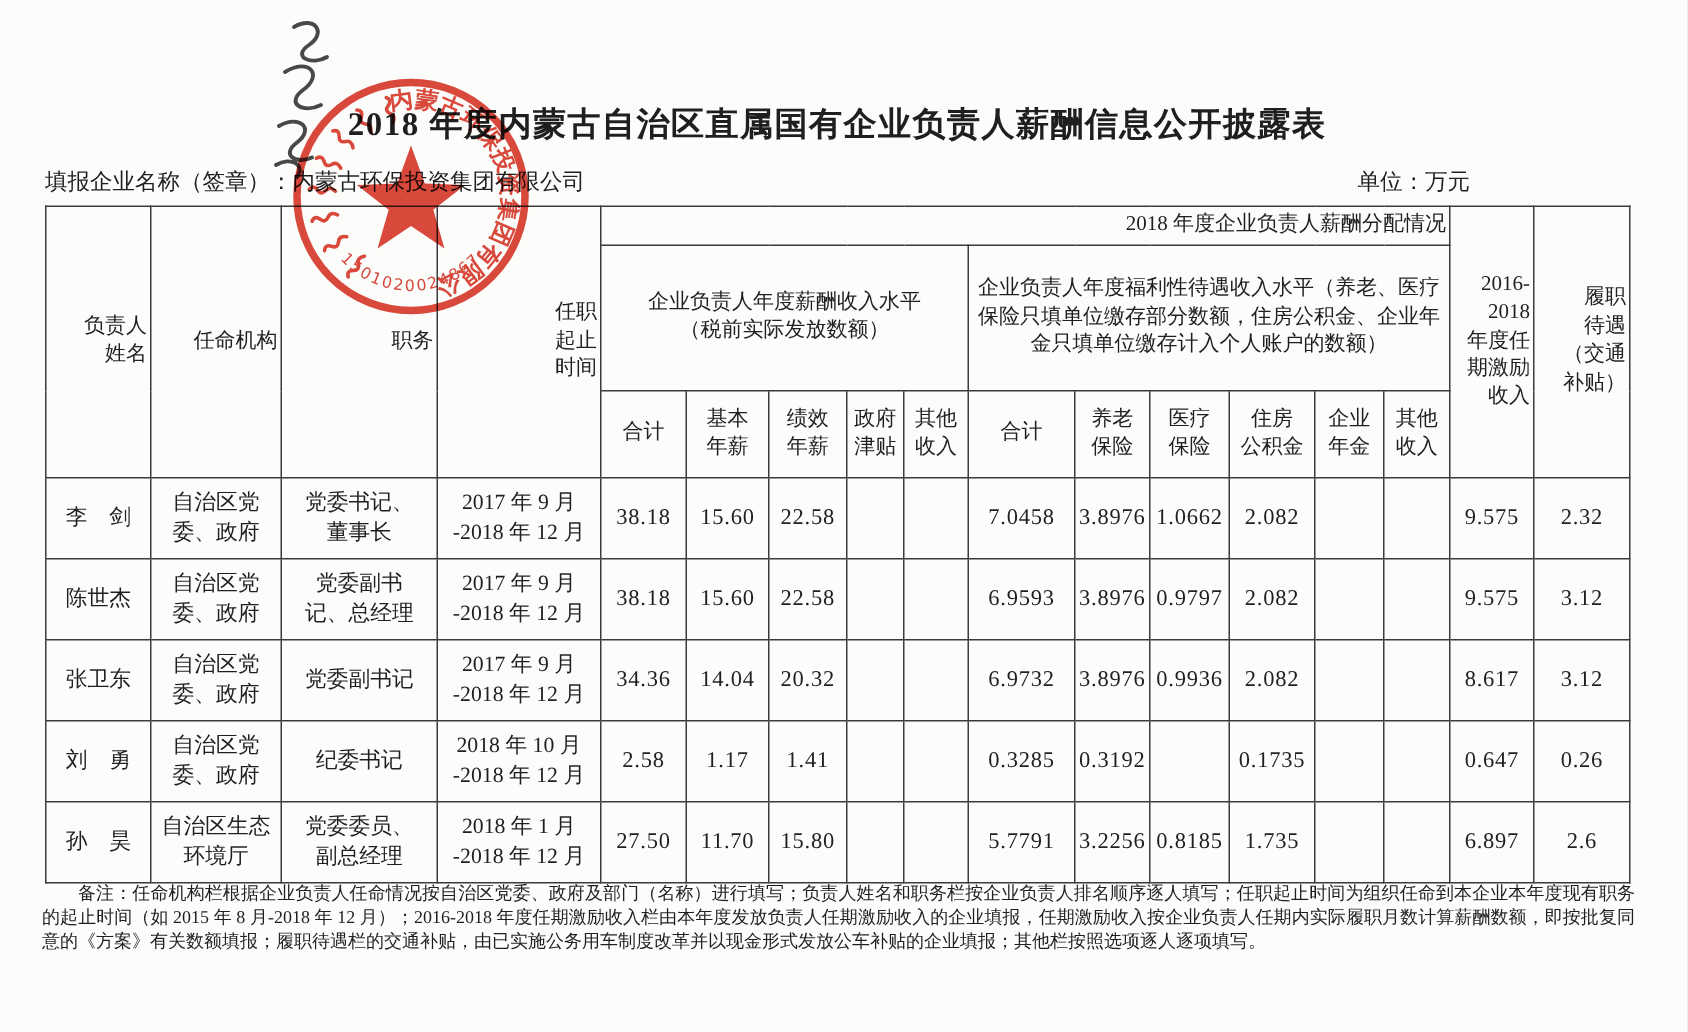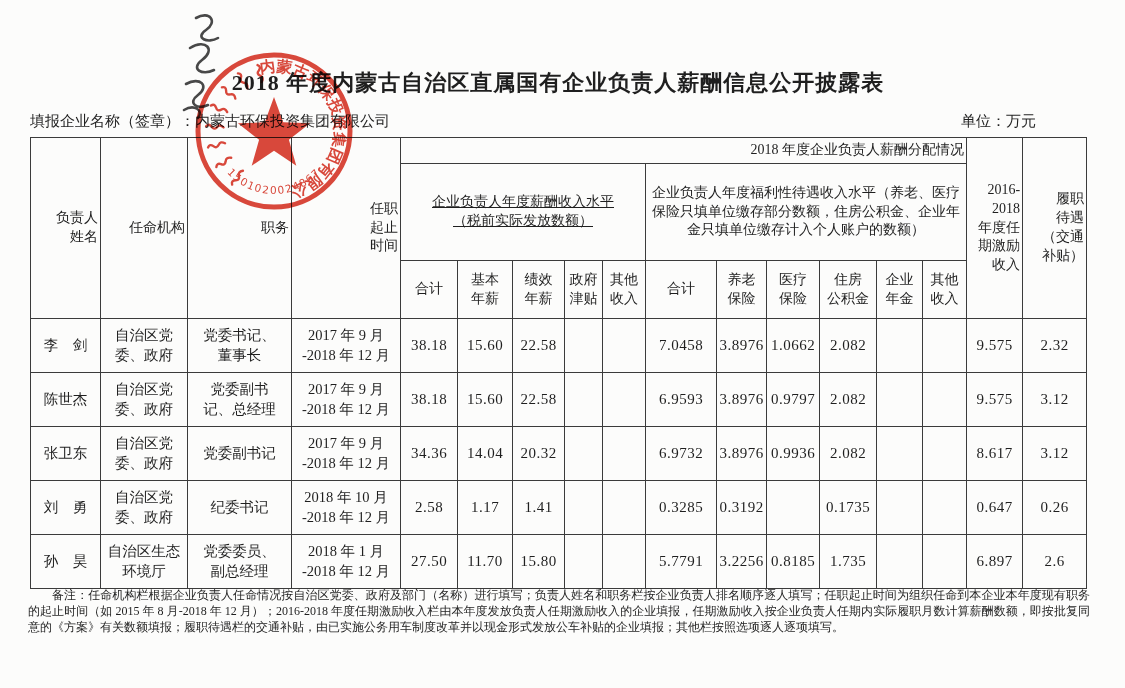--- a/index.html
+++ b/index.html
@@ -10,35 +10,35 @@
   }
   .title{
     position:absolute; top:68px; left:30px; width:1056px;
     text-align:center; font-size:22px; font-weight:bold; letter-spacing:1px;
     margin:0;
   }
   .meta{
     position:absolute; top:112px; left:30px; width:1056px;
     font-size:15px; display:flex; justify-content:space-between; align-items:baseline;
   }
-  .meta .unit{ margin-right:50px; }
+  .meta .unit{ margin-right:106px; }
   table.disclosure{
     position:absolute; top:137px; left:30px; width:1056px;
     border-collapse:collapse; table-layout:fixed;
   }
   table.disclosure th, table.disclosure td{
     border:1px solid #3b3b3b; text-align:center; vertical-align:middle;
     font-weight:normal; white-space:pre-line; padding:1px 2px; overflow:hidden;
     font-size:14px; line-height:1.35;
   }
   tr.r1 th{ height:23px;text-align:right; }
   tr.r2 th{ height:94px; }
   tr.r3 th{ height:55px; }
   th.welfare-h{ font-size:13.5px; line-height:1.55; padding:0 3px; }
-  th.salary-h{ line-height:1.8;text-decoration:underline; }
+  th.salary-h{ line-height:1.8; }
   tbody td{ height:51px; }
   tbody td.num{ font-size:15px; letter-spacing:.5px; }
   tbody td.txt{ font-size:14.5px; }
   .footnote{
     position:absolute; top:588px; left:28px; width:1062px;
     font-size:12px; line-height:1.33; text-align:justify; text-indent:2em;
     margin:0;
   }
   .seal{
     position:absolute; left:189px; top:46px; width:170px; height:170px;

